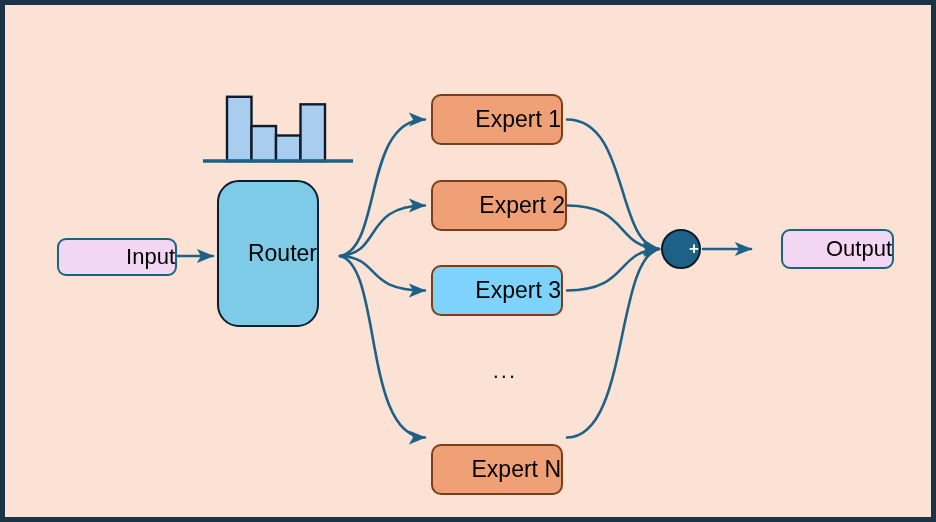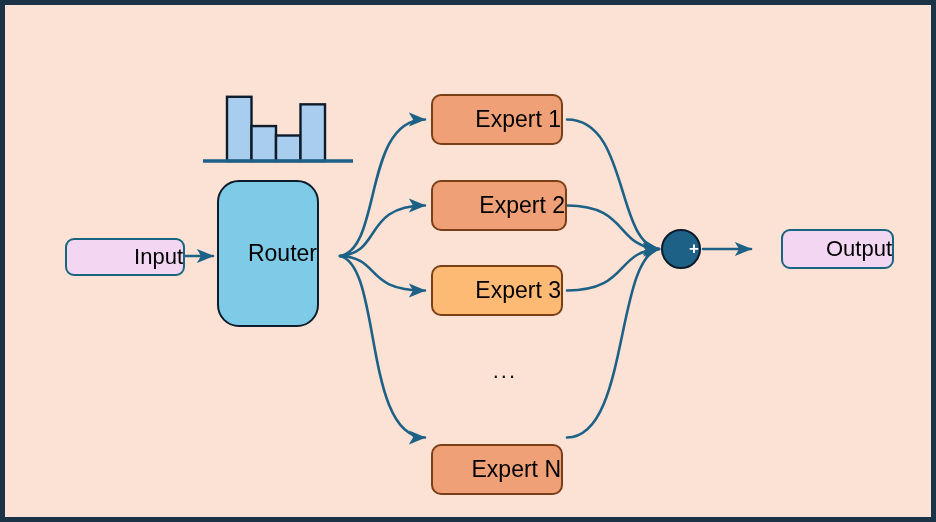--- a/index.html
+++ b/index.html
@@ -94,36 +94,36 @@
         <path d="M335,251 C377,252.725 358,285.5 420,285.5" fill="none" stroke="#1d6186" stroke-width="2.6" stroke-linecap="round" marker-end="url(#arrowhead)"></path>
         <path d="M335,251 C377,260.075 358,432.5 420,432.5" fill="none" stroke="#1d6186" stroke-width="2.6" stroke-linecap="round" marker-end="url(#arrowhead)"></path>
         <path d="M562,114.5 C624,114.5 610,237.525 654,244" fill="none" stroke="#1d6186" stroke-width="2.6" stroke-linecap="round" marker-end="url(#arrowhead)"></path>
         <path d="M562,200.5 C624,200.5 610,241.825 654,244" fill="none" stroke="#1d6186" stroke-width="2.6" stroke-linecap="round" marker-end="url(#arrowhead)"></path>
         <path d="M562,285.5 C624,285.5 610,246.075 654,244" fill="none" stroke="#1d6186" stroke-width="2.6" stroke-linecap="round" marker-end="url(#arrowhead)"></path>
         <path d="M562,432.5 C624,432.5 610,253.425 654,244" fill="none" stroke="#1d6186" stroke-width="2.6" stroke-linecap="round" marker-end="url(#arrowhead)"></path>
         <path d="M698,244 L746,244" fill="none" stroke="#1d6186" stroke-width="2.6" stroke-linecap="round" marker-end="url(#arrowhead)"></path>
       </g>
   </svg>
 
-  <div class="node io-node" id="node-input" style="left: 60px; top: 233px; width: 120px; height: 38px;">
+  <div class="node io-node" id="node-input" style="left: 52px; top: 233px; width: 120px; height: 38px;">
     <span>Input</span>
   </div>
 
   <div class="node router-node" id="node-router" style="left: 212px; top: 175px; width: 102px; height: 147px;">
     <span>Router</span>
   </div>
 
   <div id="experts-container">
       <div class="node expert-node" style="left: 426px; top: 89px; width: 132px; height: 51px; background: rgb(239, 160, 119); border-color: rgb(123, 63, 23);">
         <span>Expert 1</span>
       </div>
       <div class="node expert-node" style="left: 426px; top: 175px; width: 136px; height: 51px; background: rgb(239, 160, 119); border-color: rgb(123, 63, 23);">
         <span>Expert 2</span>
       </div>
-      <div class="node expert-node" style="left: 426px; top: 260px; width: 132px; height: 51px; background: #fdba74; border-color: rgb(123, 63, 23);">
+      <div class="node expert-node" style="left: 426px; top: 260px; width: 132px; height: 51px; background: #7dd3fc; border-color: rgb(123, 63, 23);">
         <span>Expert 3</span>
       </div>
       <div class="node expert-node" style="left: 426px; top: 407px; width: 132px; height: 51px; background: rgb(239, 160, 119); border-color: rgb(123, 63, 23); margin-top: 32px;">
         <span>Expert N</span>
       </div>
     </div>
 
   <div class="node ellipsis-node" id="node-ellipsis" style="left: 470px; top: 352px; width: 42px; height: 28px;">
     <span>...</span>
   </div>

